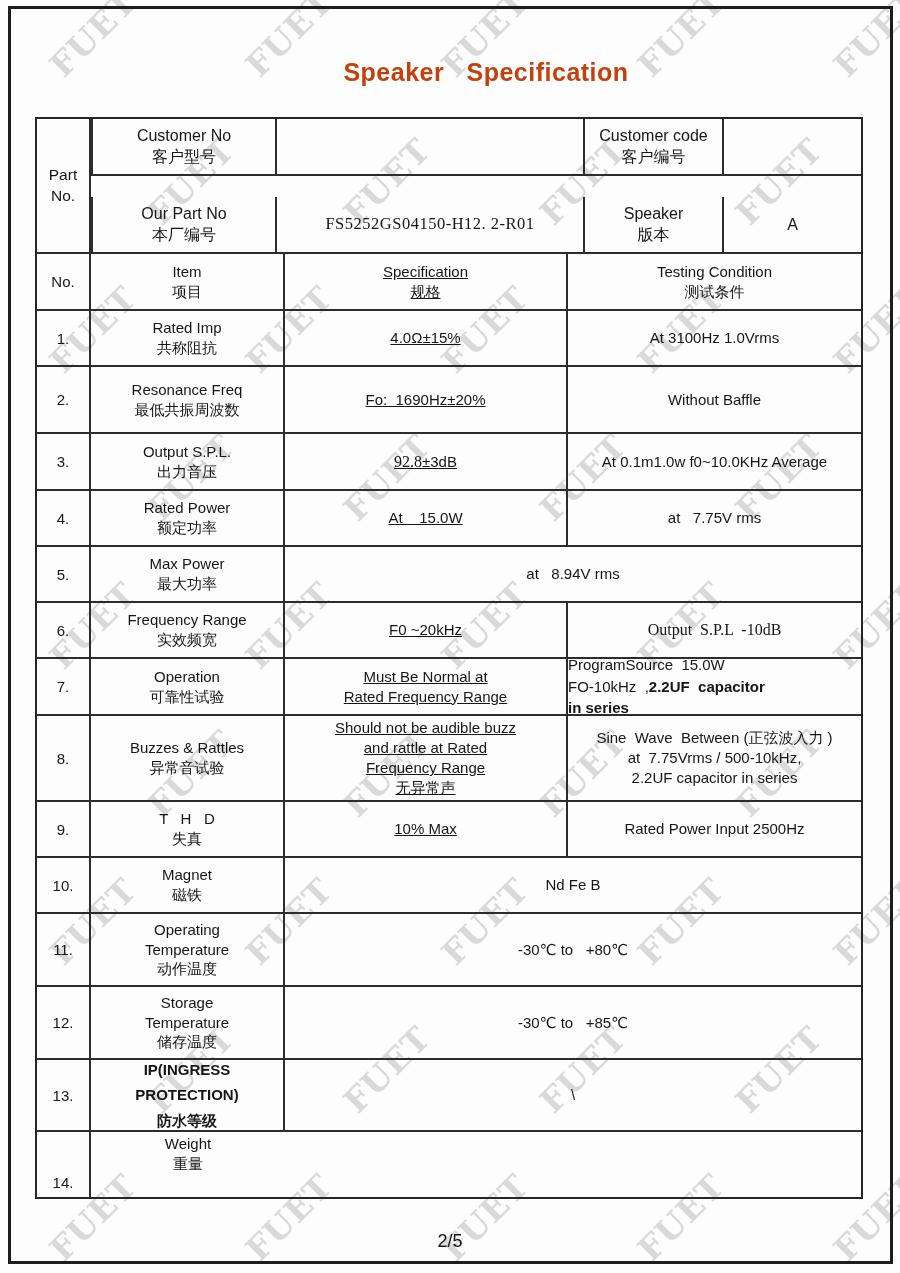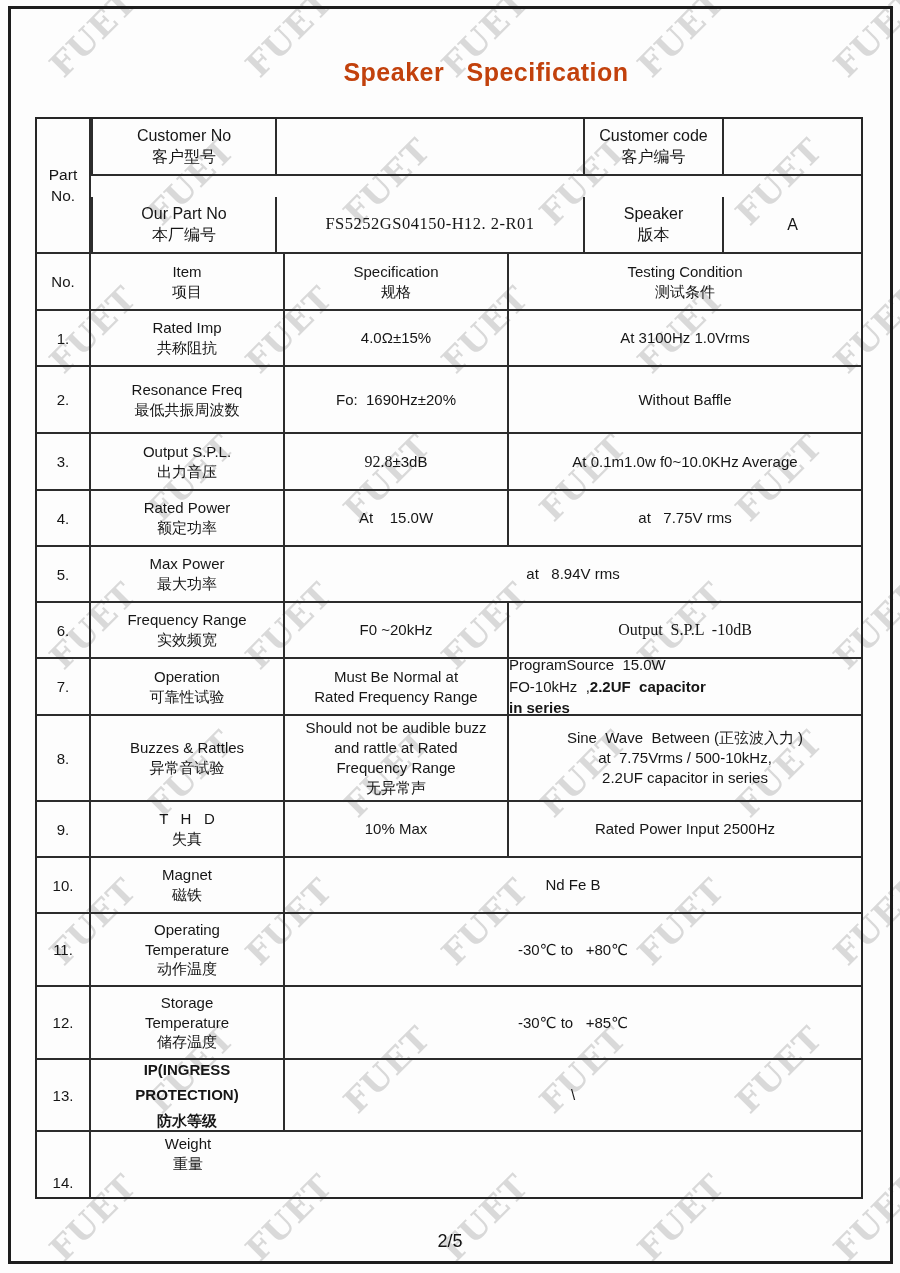--- a/index.html
+++ b/index.html
@@ -41,21 +41,21 @@
   .pb-c2{width:186px;border-left:2px solid #2c2c2c;}
   .pb-c3{width:308px;}
   .pb-c4{width:139px;}
   .pb-c5{flex:1;}
   .partnum{font-family:"Liberation Serif","DejaVu Serif",serif;font-size:16.5px;letter-spacing:0.5px;}
   
   .hdr{display:flex;height:57px;border-top:2px solid #2c2c2c;}
   .hdr .cell,.trow .cell{font-size:15px;}
   .c-no{width:54px;}
   .c-item{width:194px;}
-  .c-spec{width:224px;}
+  .c-spec{width:283px;text-decoration:underline;}
   .c-cond{flex:1;}
   .c-val{flex:1;align-items:center;padding-left:0;}
   .c-val .ln{text-align:left;}
   
   .trow{display:flex;border-top:2px solid #2c2c2c;}
   .rows .trow:nth-child(1){height:56px;}
   .rows .trow:nth-child(2){height:67px;}
   .rows .trow:nth-child(3){height:57px;}
   .rows .trow:nth-child(4){height:56px;}
   .rows .trow:nth-child(5){height:56px;}

